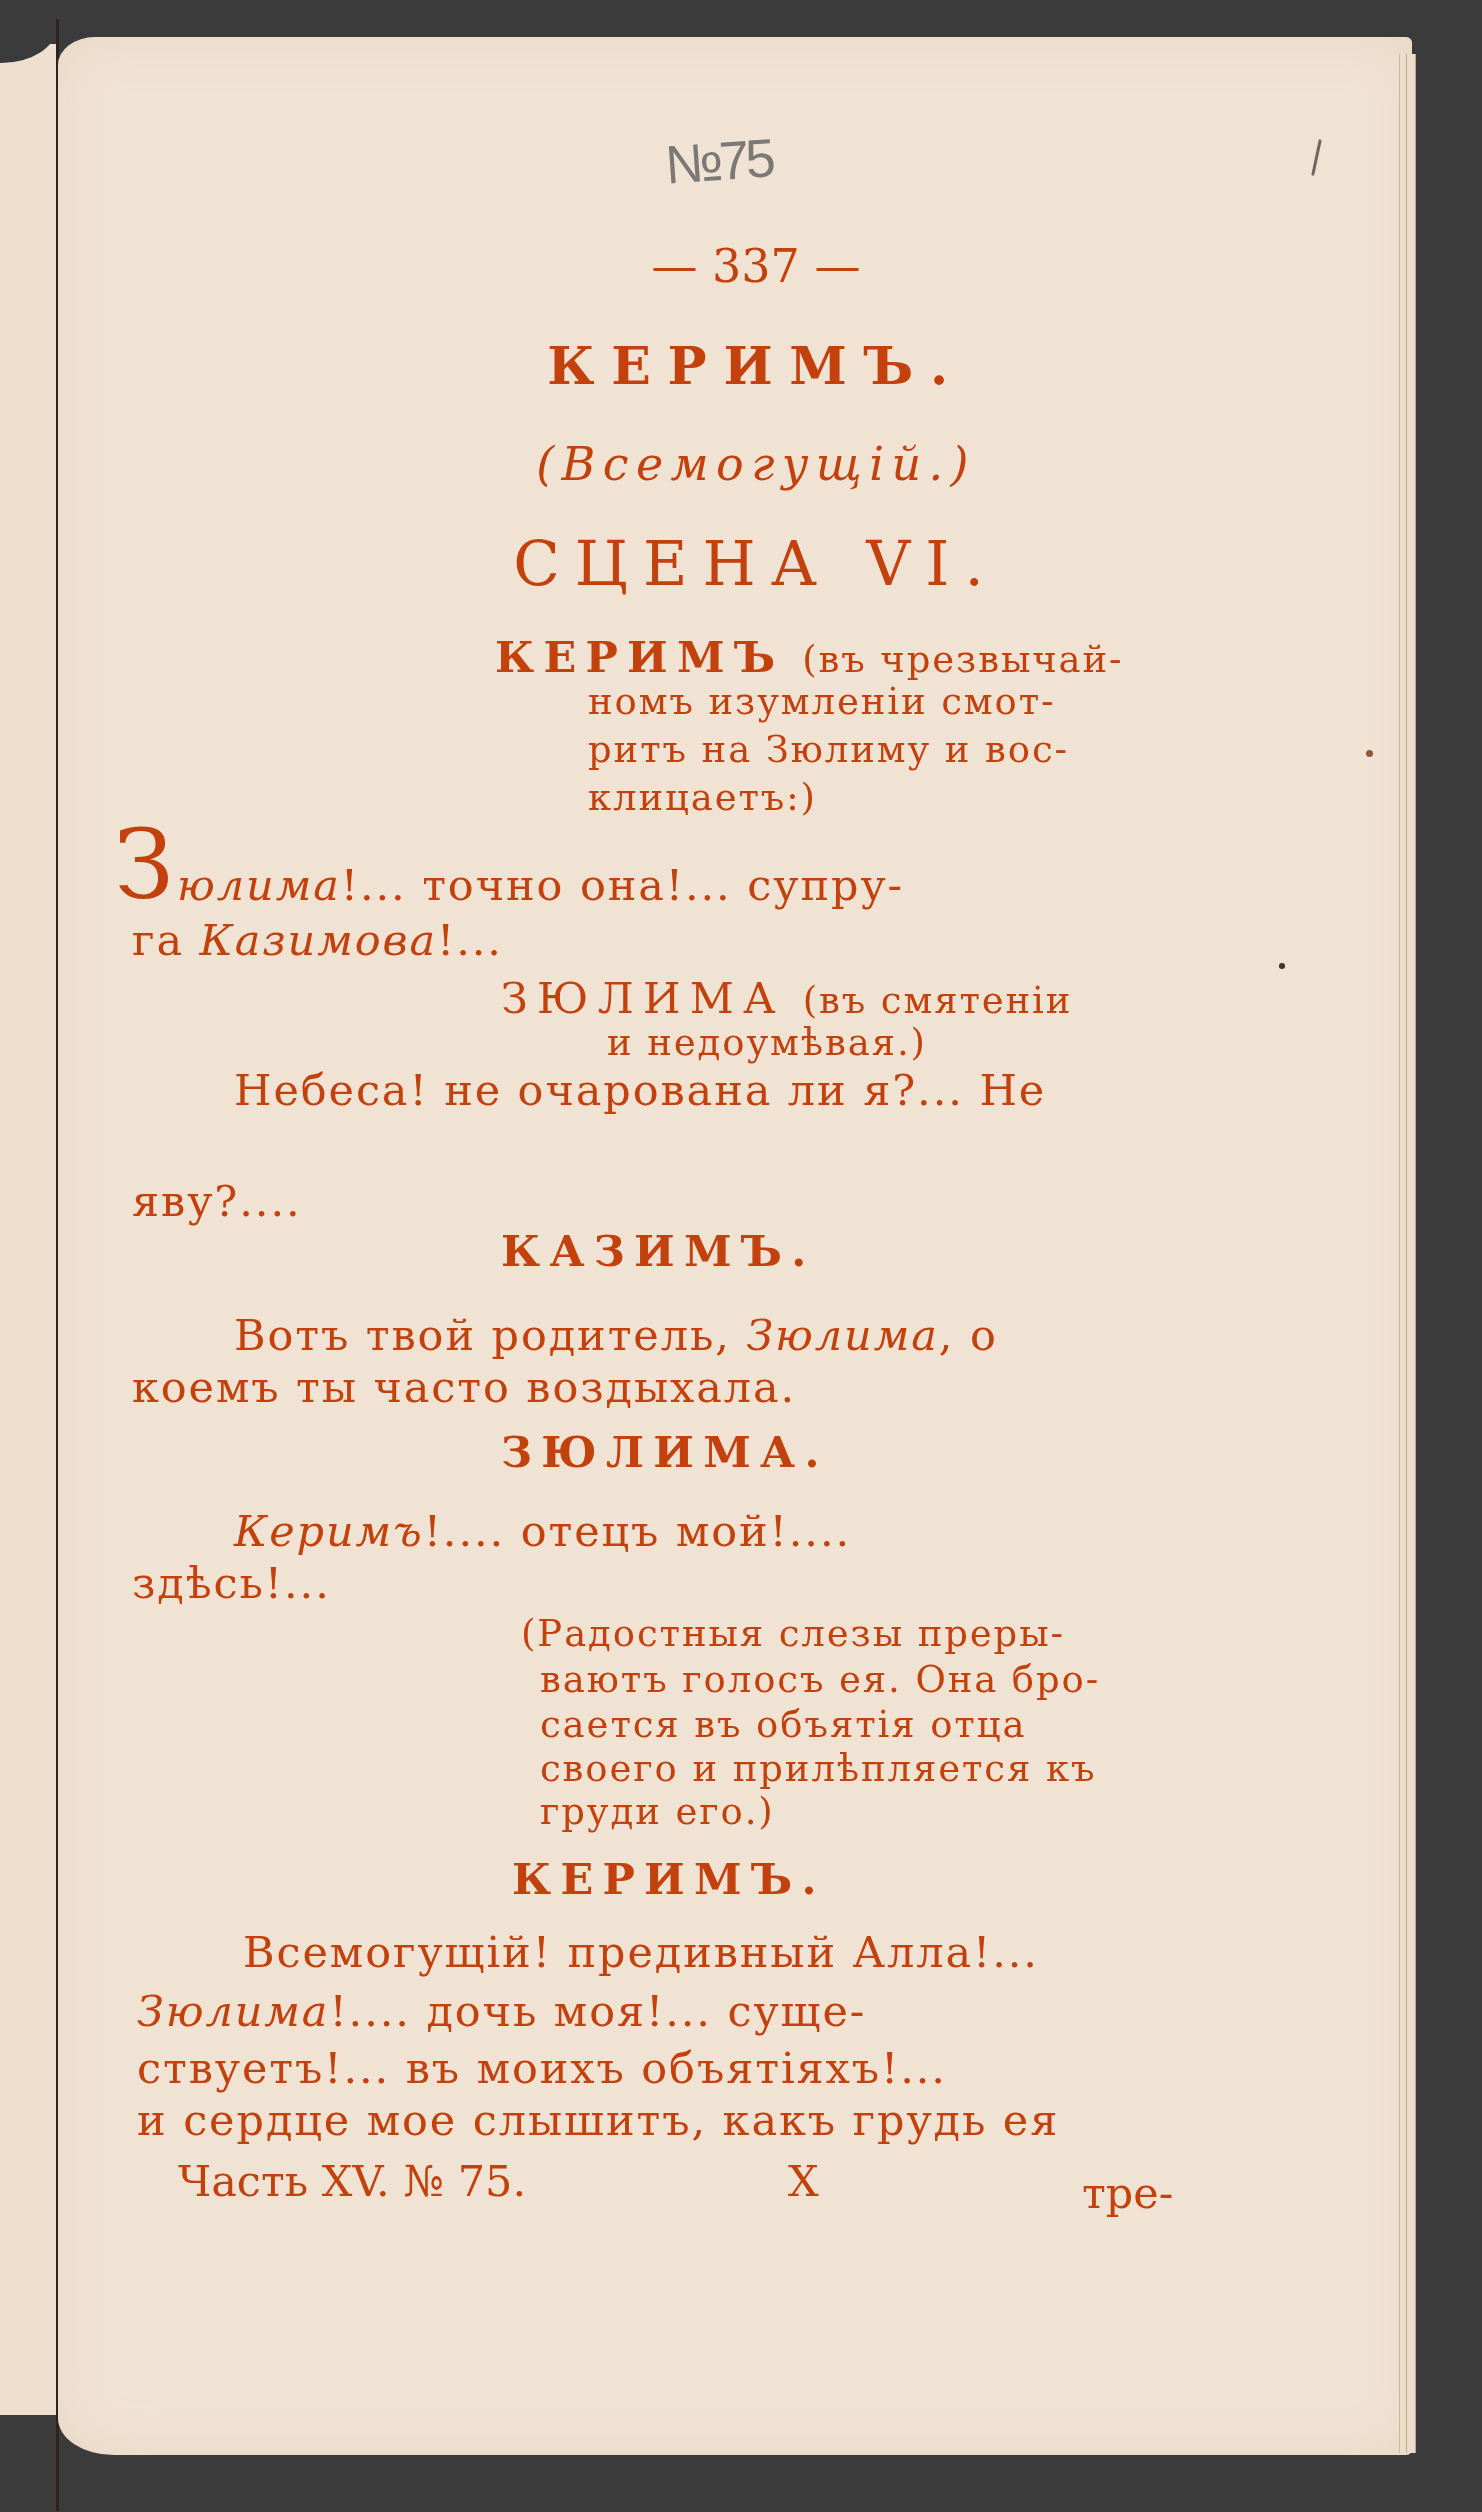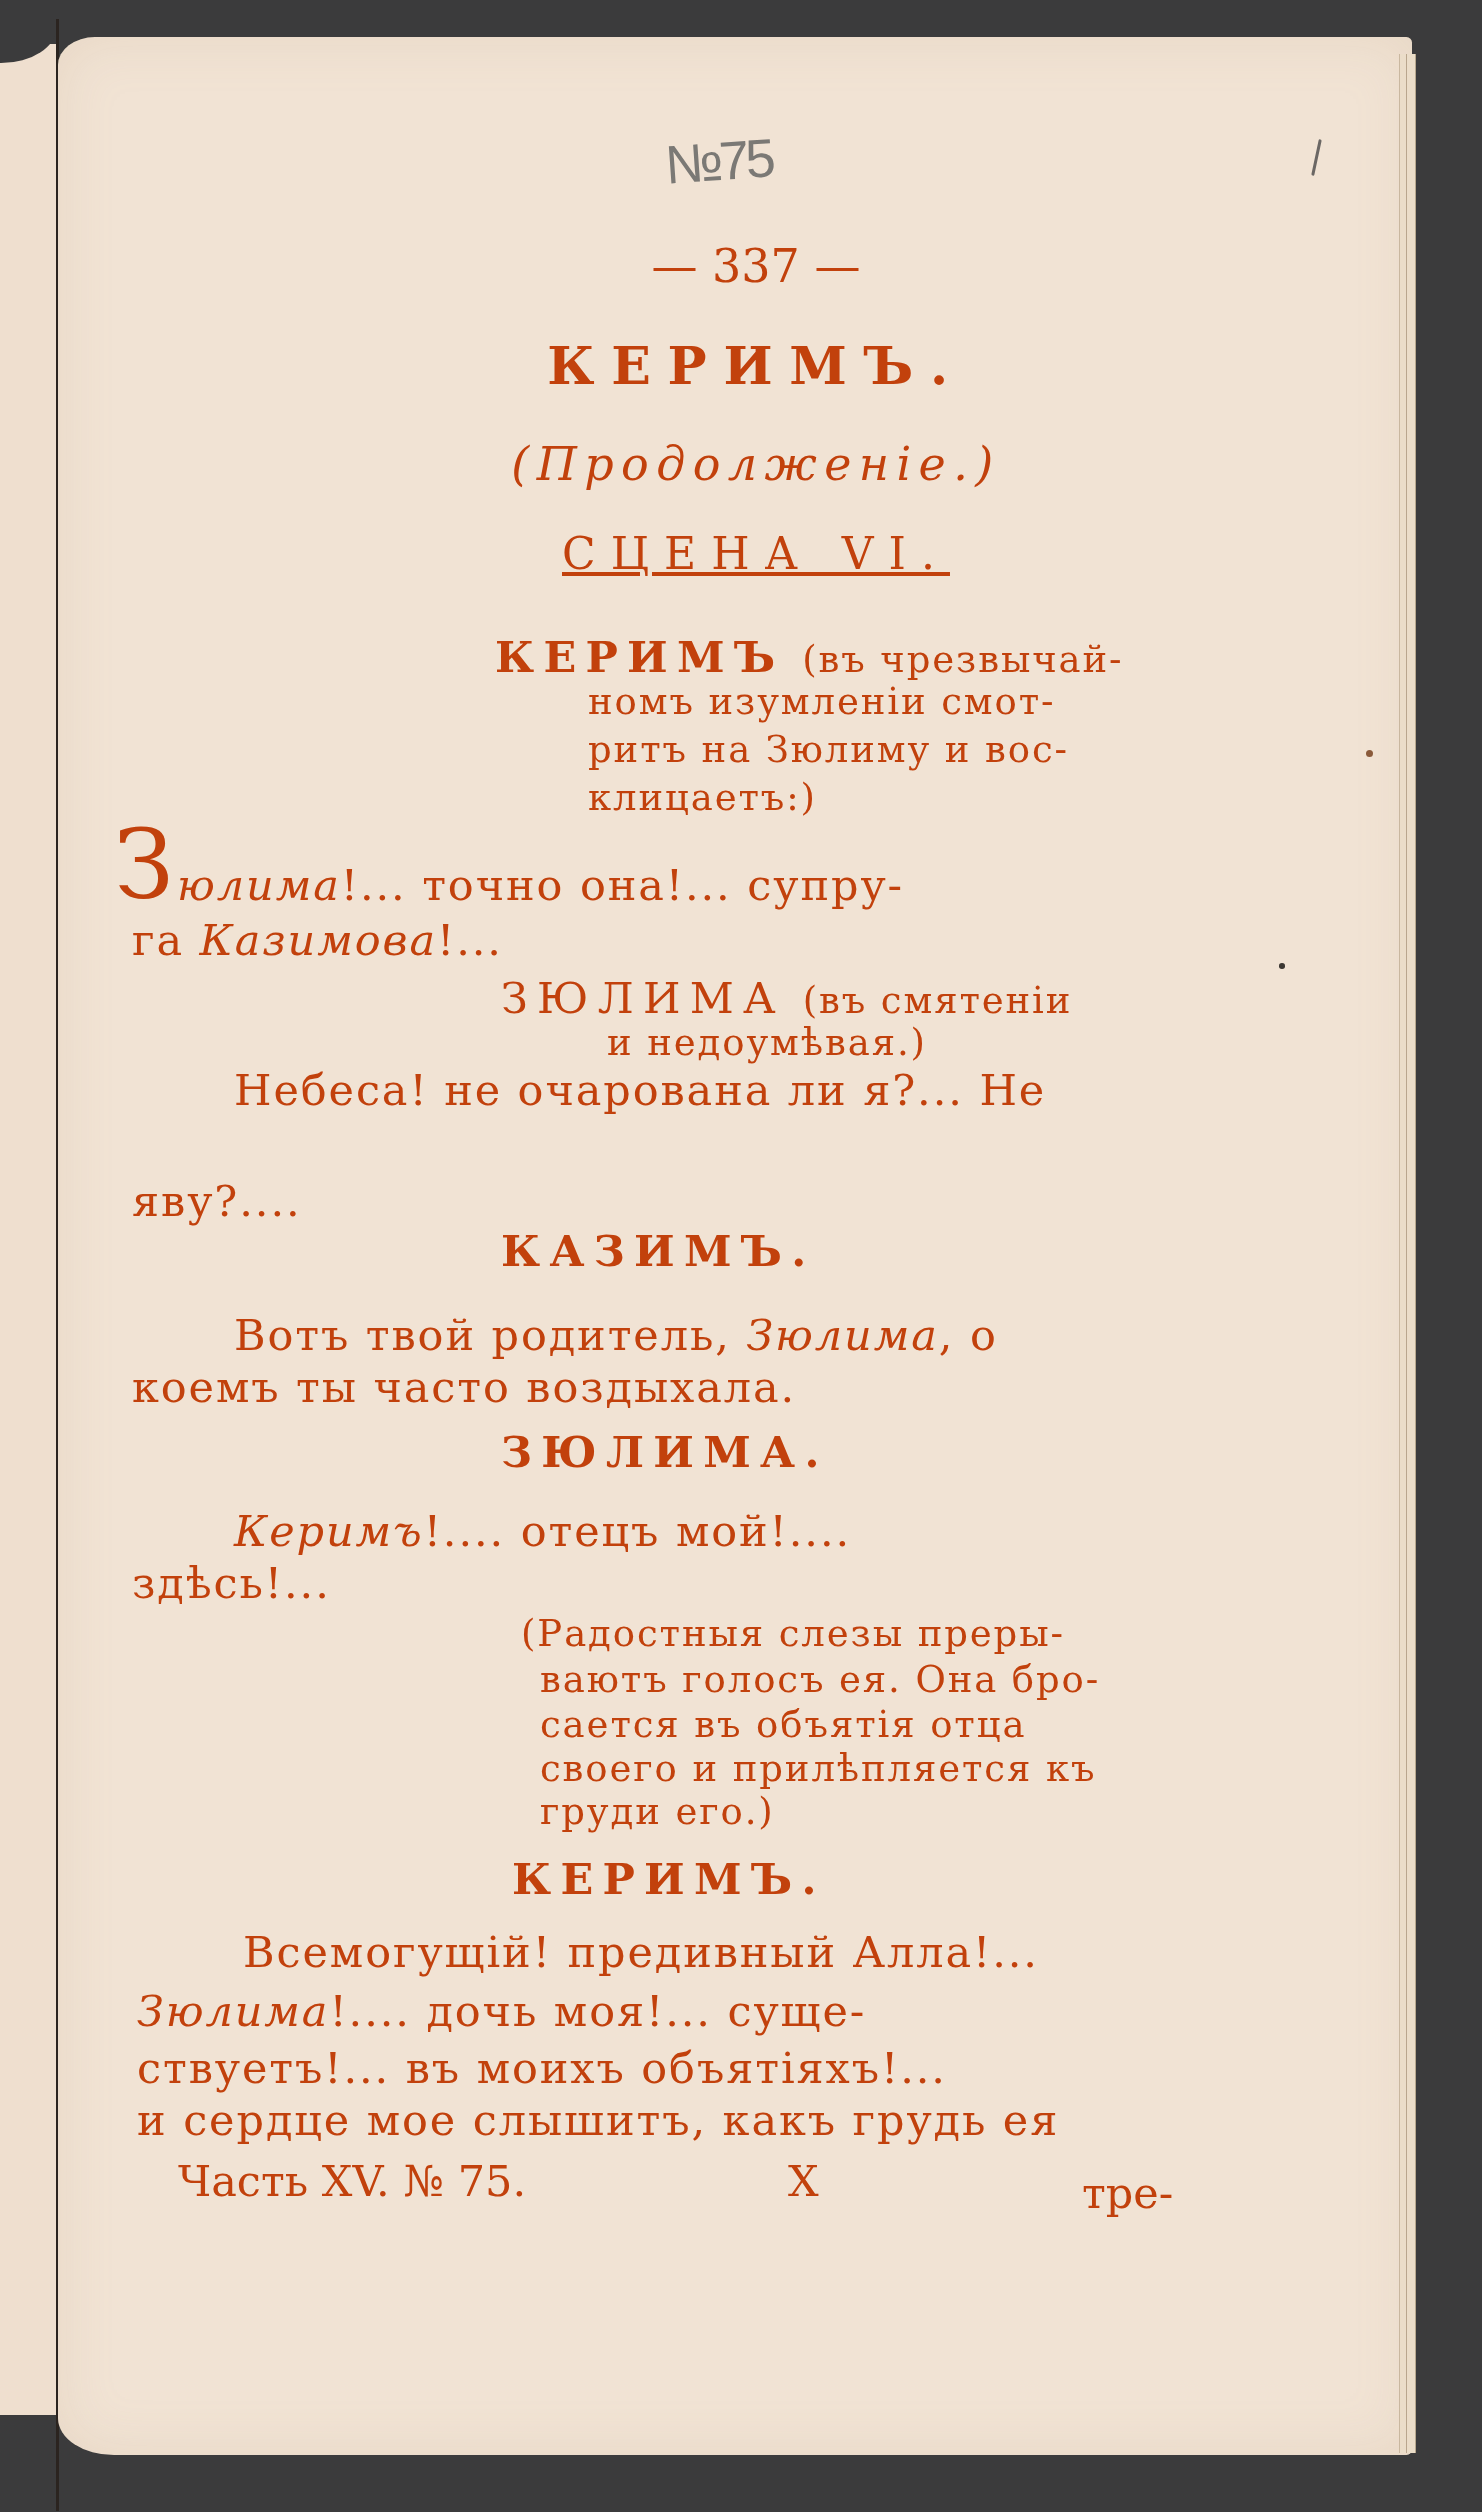--- a/index.html
+++ b/index.html
@@ -44,41 +44,41 @@
   }
   .pencil {
     position: absolute; left: 607px; top: 93px;
     font-family: "Liberation Sans", sans-serif; font-size: 54px; color: #7b7975;
     transform: rotate(-4deg);
     letter-spacing: -3.7px;
   }
   .pagenum { left: 0; width: 1354px; text-align: center; top: 202px; font-size: 46px; padding-left: 42px; box-sizing: border-box; }
   .title { left: 0; width: 1354px; text-align: center; padding-left: 42px; box-sizing: border-box; font-size: 52px; letter-spacing: 16.7px; top: 298px; font-weight: bold; }
   .subtitle { left: 0; width: 1354px; text-align: center; padding-left: 42px; box-sizing: border-box; font-size: 46px; font-style: italic; letter-spacing: 7.4px; top: 400px; }
-  .scene { left: 0; width: 1354px; text-align: center; padding-left: 42px; box-sizing: border-box; font-size: 44px; letter-spacing: 15px; top: 491px; text-decoration: underline; }
+  .scene { left: 0; width: 1354px; text-align: center; padding-left: 42px; box-sizing: border-box; font-size: 61px; letter-spacing: 15px; top: 491px; }
   .speaker { font-size: 43px; letter-spacing: 9.3px; font-weight: bold; }
   .stage { font-size: 37px; letter-spacing: 1.9px; }
   .body { font-size: 43px; letter-spacing: 1.9px; }
   .it { font-style: italic; }
   .dropcap { font-size: 96px; line-height: 1; }
   .footer { font-size: 43px; }
   .mark { position: absolute; background: #3d3833; border-radius: 50%; }
 </style>
 </head>
 <body>
 
 <div class="left-page"></div>
 <div class="spine"></div>
 <div class="page">
 
   <div class="pencil">№75</div>
 
   <div class="line pagenum">— 337 —</div>
   <div class="line title">КЕРИМЪ.</div>
-  <div class="line subtitle">(Продолженіе.)</div>
+  <div class="line subtitle">(Всемогущій.)</div>
   <div class="line scene">СЦЕНА VI.</div>
 
   <div class="line" style="left:437px; top:595px;">
     <span class="speaker">КЕРИМЪ</span>
     <span class="stage" style="margin-left:13px;">(въ чрезвычай-</span>
   </div>
   <div class="line stage" style="left:530px; top:643px;">номъ изумленіи смот-</div>
   <div class="line stage" style="left:530px; top:691px;">ритъ на Зюлиму и вос-</div>
   <div class="line stage" style="left:530px; top:739px;">клицаетъ:)</div>
 

